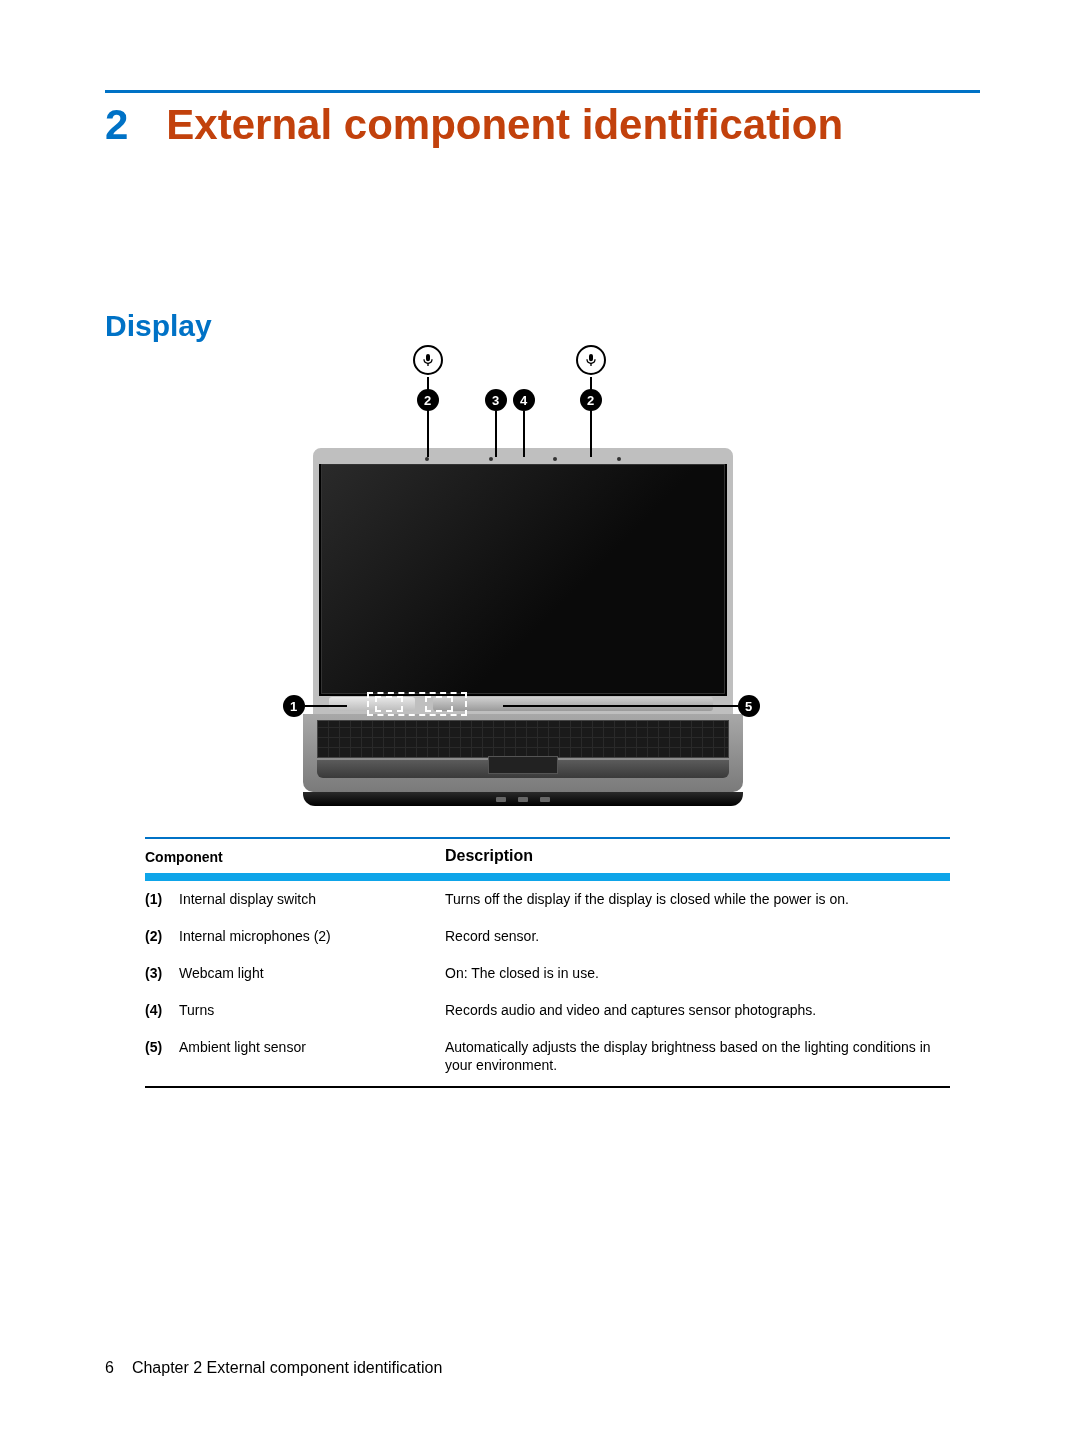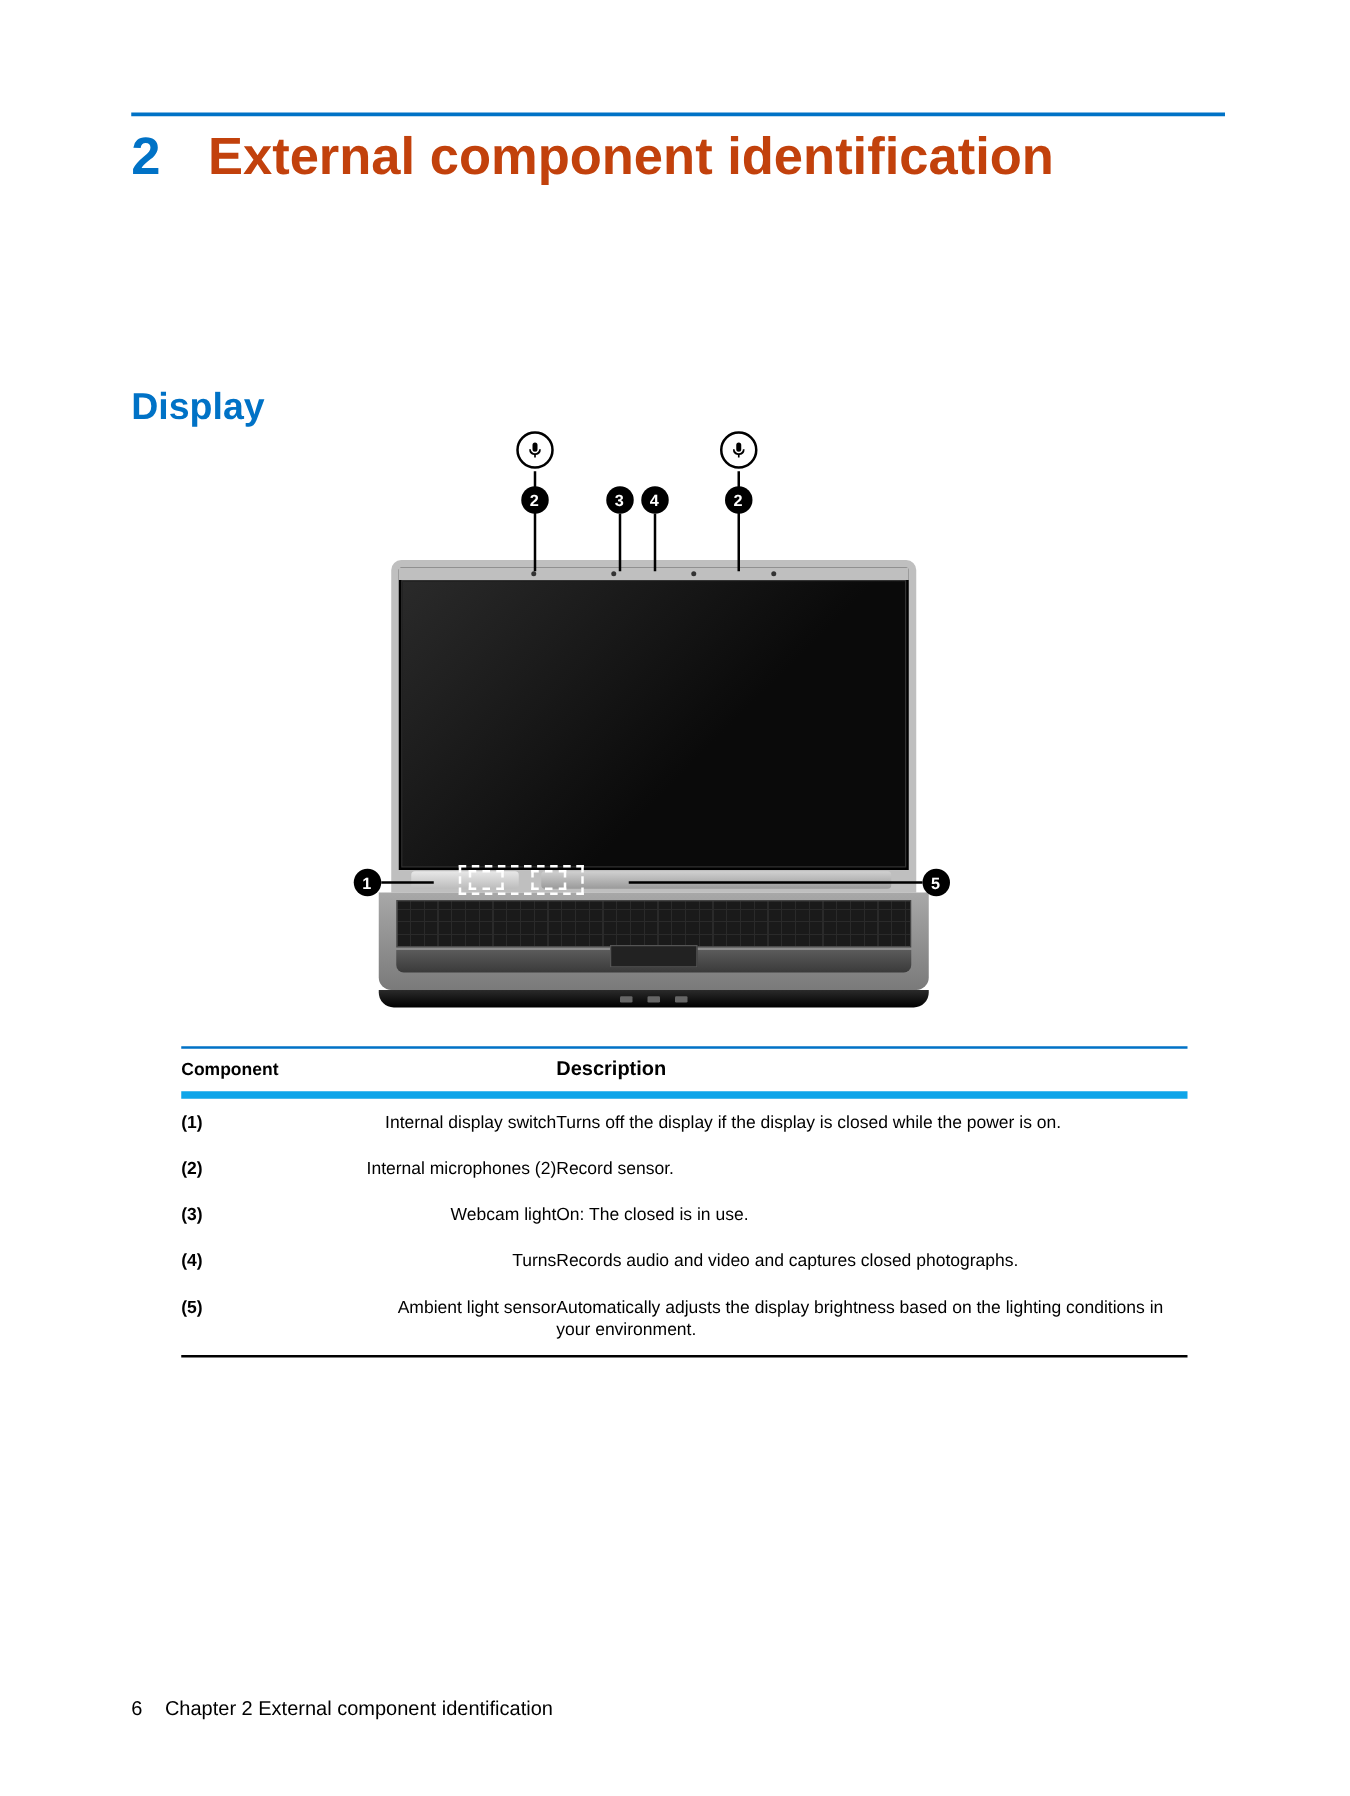--- a/index.html
+++ b/index.html
@@ -211,22 +211,23 @@
     }
     .port { width: 10px; height: 5px; background: #666; border-radius: 1px; }
 
     
     .comp-table {
       margin: 0 30px 0 40px;
       border-top: 2px solid #0072c6;
     }
     .comp-head {
       display: flex;
-      border-bottom: 6px solid #0ea5e9;
+      border-bottom: 8px solid #0ea5e9;
       padding: 8px 0;
+      align-items: flex-end;
     }
     .comp-head .col-comp {
       flex: 0 0 300px;
       font-size: 14px;
       font-weight: bold;
     }
     .comp-head .col-desc {
       flex: 1;
       font-size: 16px;
       font-weight: bold;
@@ -236,21 +237,20 @@
       padding: 9px 0;
       font-size: 14px;
       line-height: 1.35;
     }
     .comp-row .col-num {
       flex: 0 0 34px;
       font-weight: bold;
     }
     .comp-row .col-name {
       flex: 0 0 266px;
-      text-align: right;
     }
     .comp-row .col-desc {
       flex: 1;
     }
     .comp-table-end {
       border-top: 2px solid #000;
       margin: 2px 30px 0 40px;
     }
 
     .footer {
@@ -354,21 +354,21 @@
       <div class="col-desc">Record sensor.</div>
     </div>
     <div class="comp-row">
       <div class="col-num">(3)</div>
       <div class="col-name">Webcam light</div>
       <div class="col-desc">On: The closed is in use.</div>
     </div>
     <div class="comp-row">
       <div class="col-num">(4)</div>
       <div class="col-name">Turns</div>
-      <div class="col-desc">Records audio and video and captures closed photographs.</div>
+      <div class="col-desc">Records audio and video and captures sensor photographs.</div>
     </div>
     <div class="comp-row">
       <div class="col-num">(5)</div>
       <div class="col-name">Ambient light sensor</div>
       <div class="col-desc">Automatically adjusts the display brightness based on the lighting conditions in your environment.</div>
     </div>
   </div>
   <div class="comp-table-end"></div>
 </div>
 

